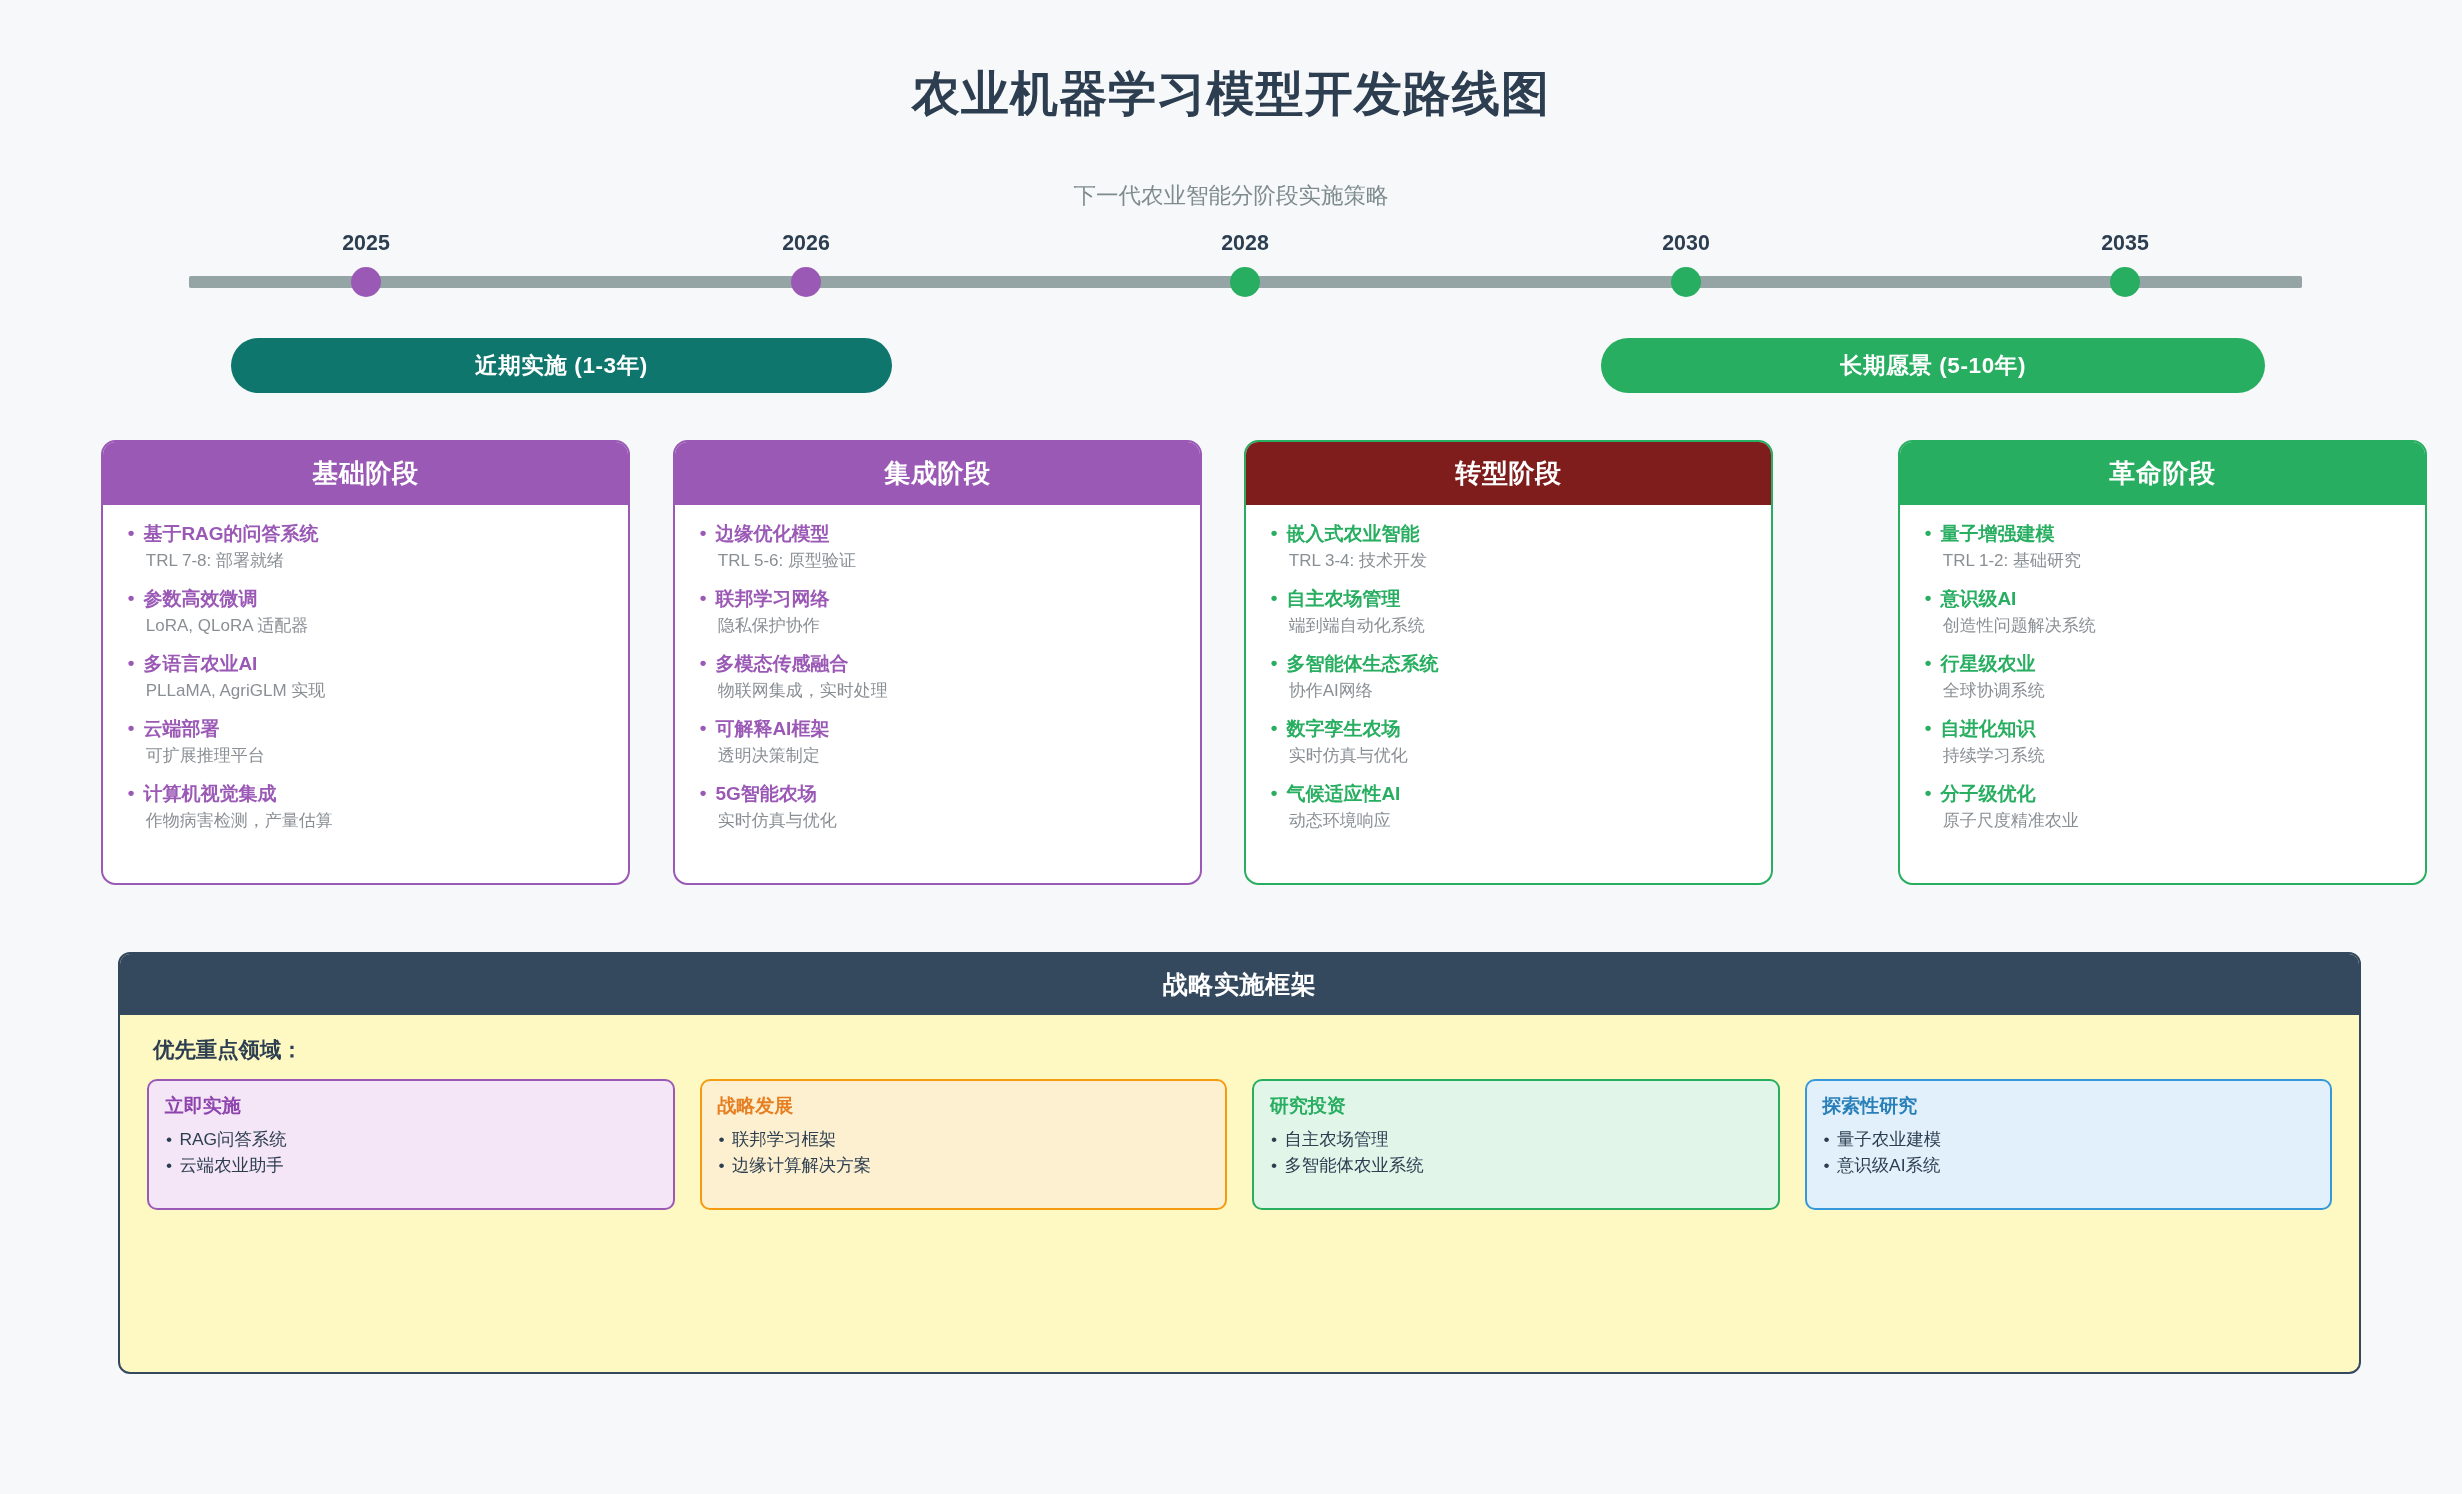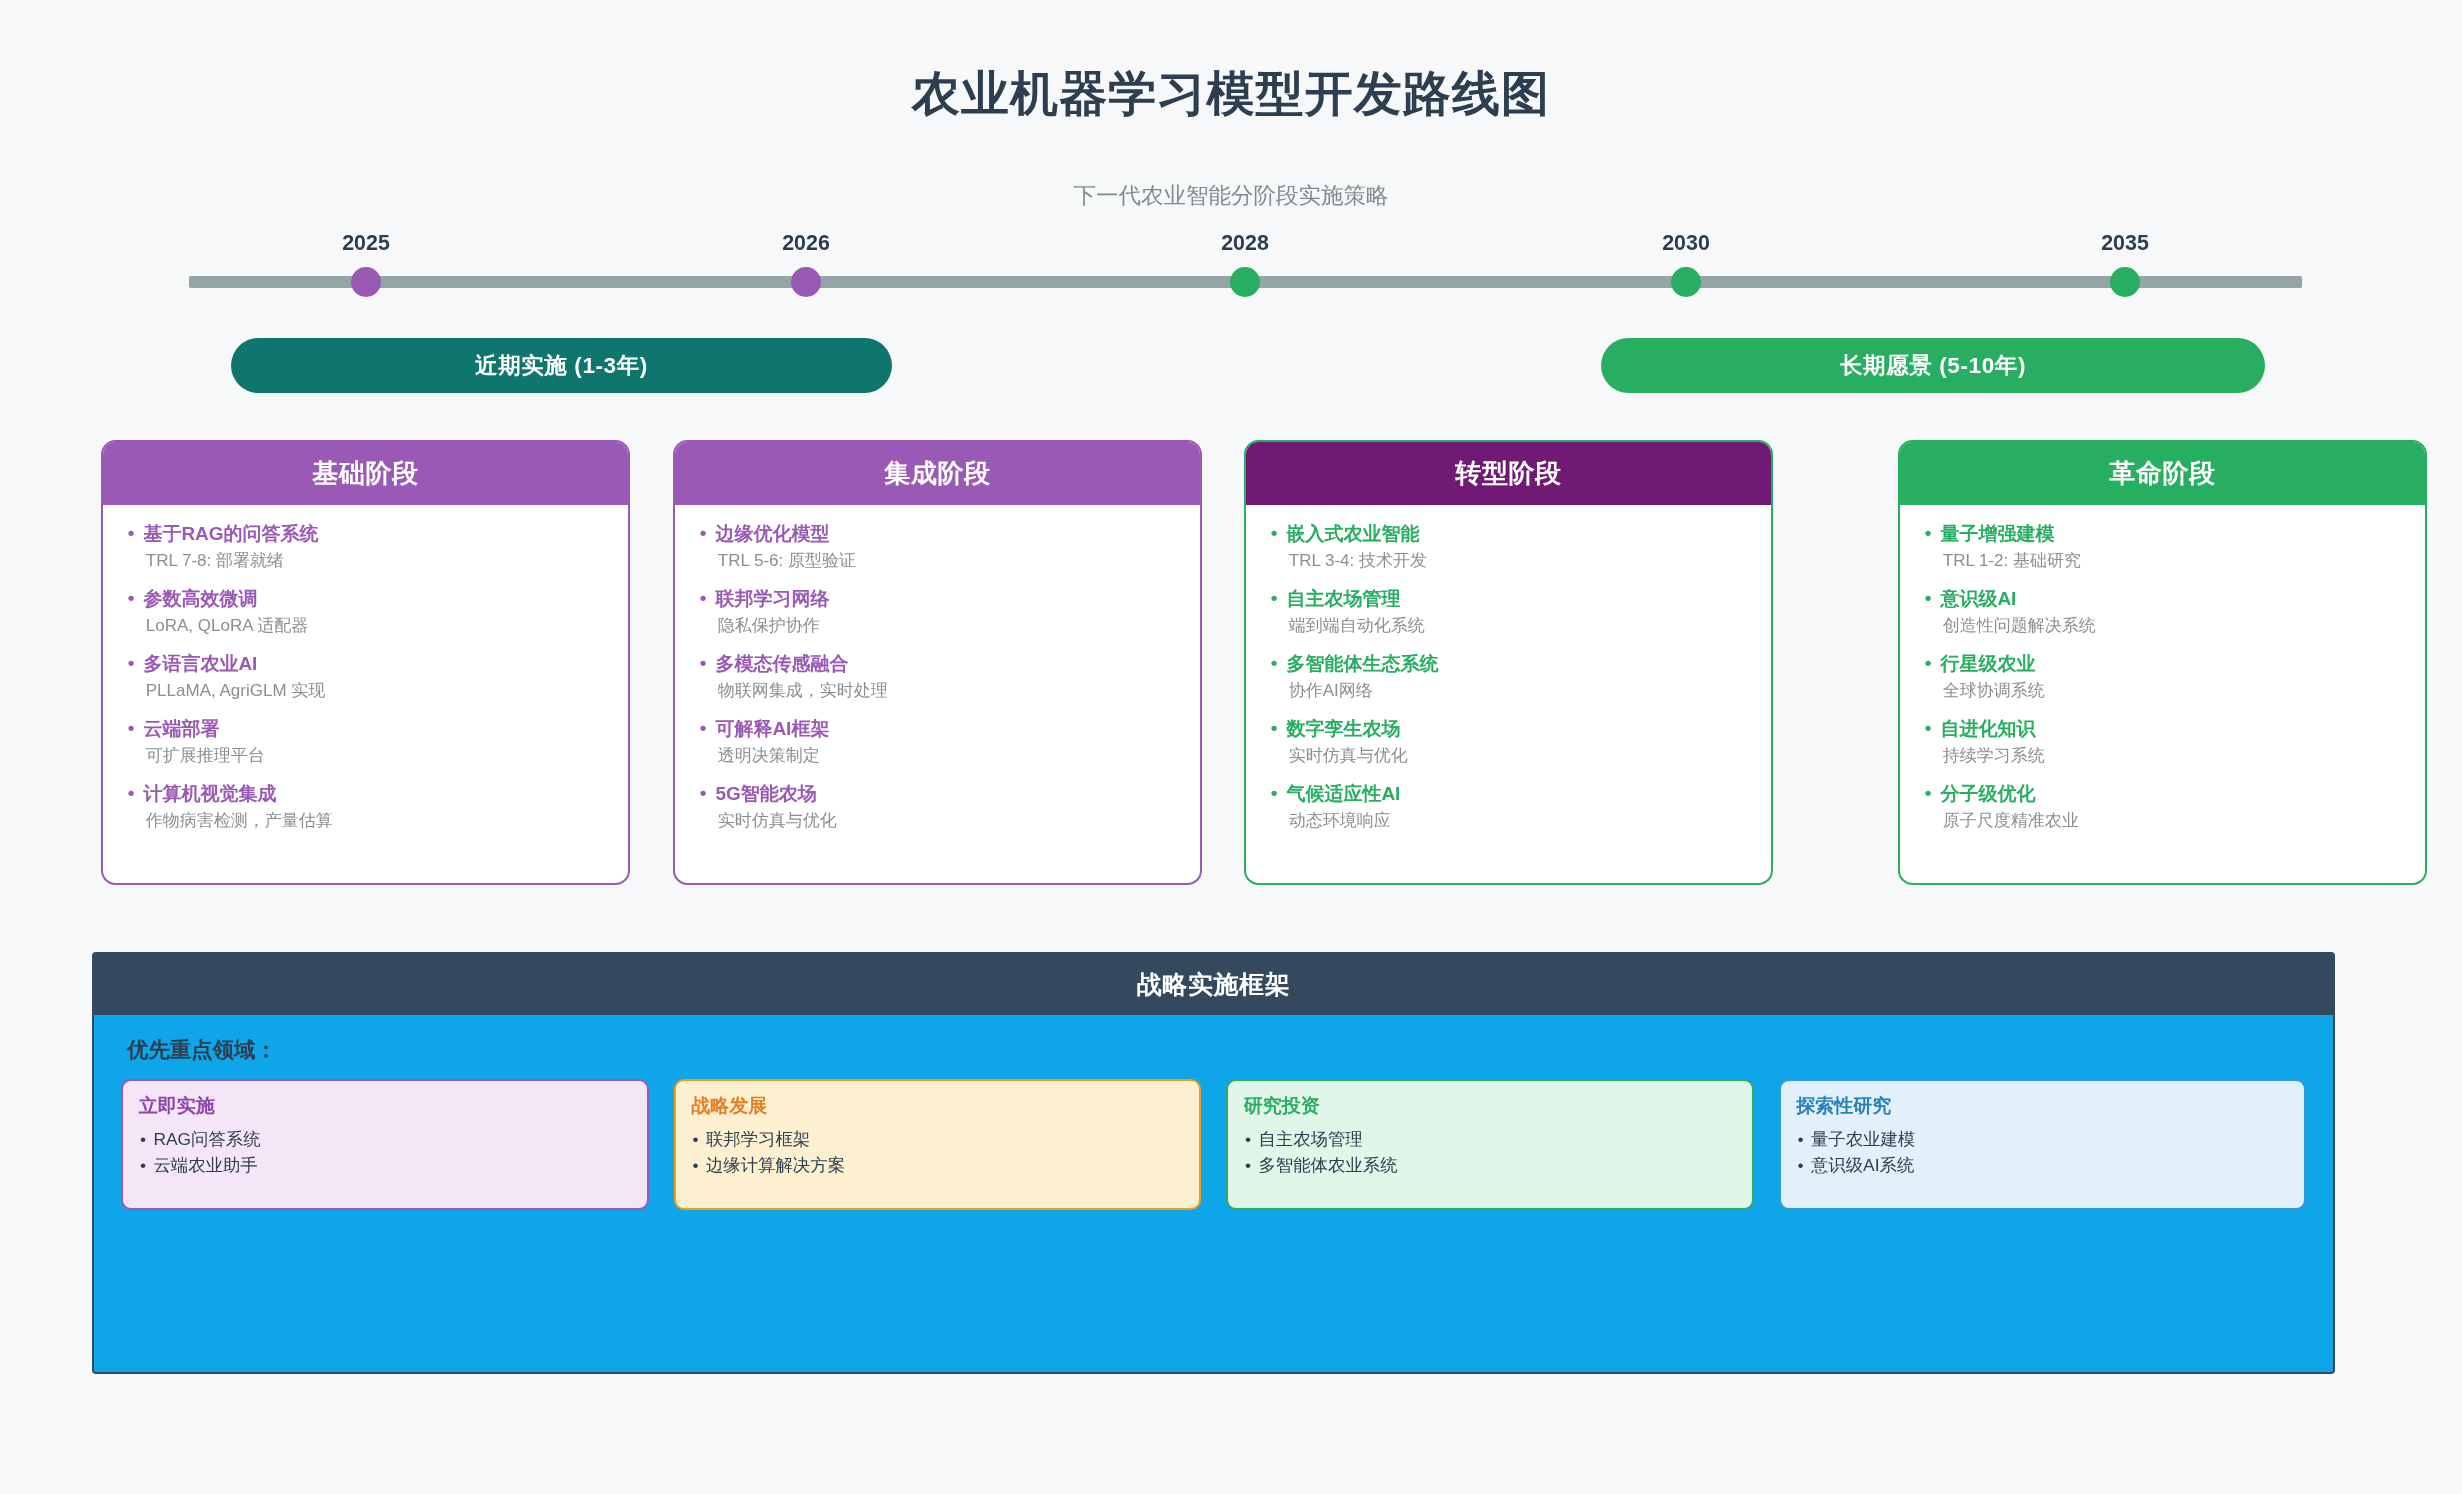--- a/index.html
+++ b/index.html
@@ -70,24 +70,24 @@
   .item-title::before {
     content: "•"; position: absolute; left: 3.4px; top: -1.1px;
   }
   .item-sub {
     font-size: 17px; color: #8a8f94; line-height: 1.3;
     padding-left: 21.4px; margin-top: 4.5px;
   }
 
   
   .framework {
-    position: absolute; left: 92px; top: 952px;
+    position: absolute; left: 118px; top: 952px;
     width: 2243px; height: 422px;
-    background: #0ea5e9;
-    border: 2.3px solid #34495e; border-radius: 4px;
+    background: #fef9c3;
+    border: 2.3px solid #34495e; border-radius: 12px;
     overflow: hidden;
   }
   .fw-head {
     height: 61px; background: #34495e;
     display: flex; align-items: center; justify-content: center;
     color: #ffffff; font-size: 25px; font-weight: bold; letter-spacing: 0.6px;
   }
   .fw-section-label {
     font-size: 21.4px; font-weight: bold; color: #2c3e50;
     padding: 20px 0 0 33px;
@@ -186,21 +186,21 @@
             <div class="item-title" style="color: rgb(155, 89, 182);">可解释AI框架</div>
             <div class="item-sub">透明决策制定</div>
           </div>
           <div class="item">
             <div class="item-title" style="color: rgb(155, 89, 182);">5G智能农场</div>
             <div class="item-sub">实时仿真与优化</div>
           </div>
         </div>
       </div>
       <div class="card" style="left: 1244px; border-color: rgb(39, 174, 96);">
-        <div class="card-head" style="background: #701a75;">转型阶段</div>
+        <div class="card-head" style="background: #7f1d1d;">转型阶段</div>
         <div class="card-body">
           <div class="item">
             <div class="item-title" style="color: rgb(39, 174, 96);">嵌入式农业智能</div>
             <div class="item-sub">TRL 3-4: 技术开发</div>
           </div>
           <div class="item">
             <div class="item-title" style="color: rgb(39, 174, 96);">自主农场管理</div>
             <div class="item-sub">端到端自动化系统</div>
           </div>
           <div class="item">

